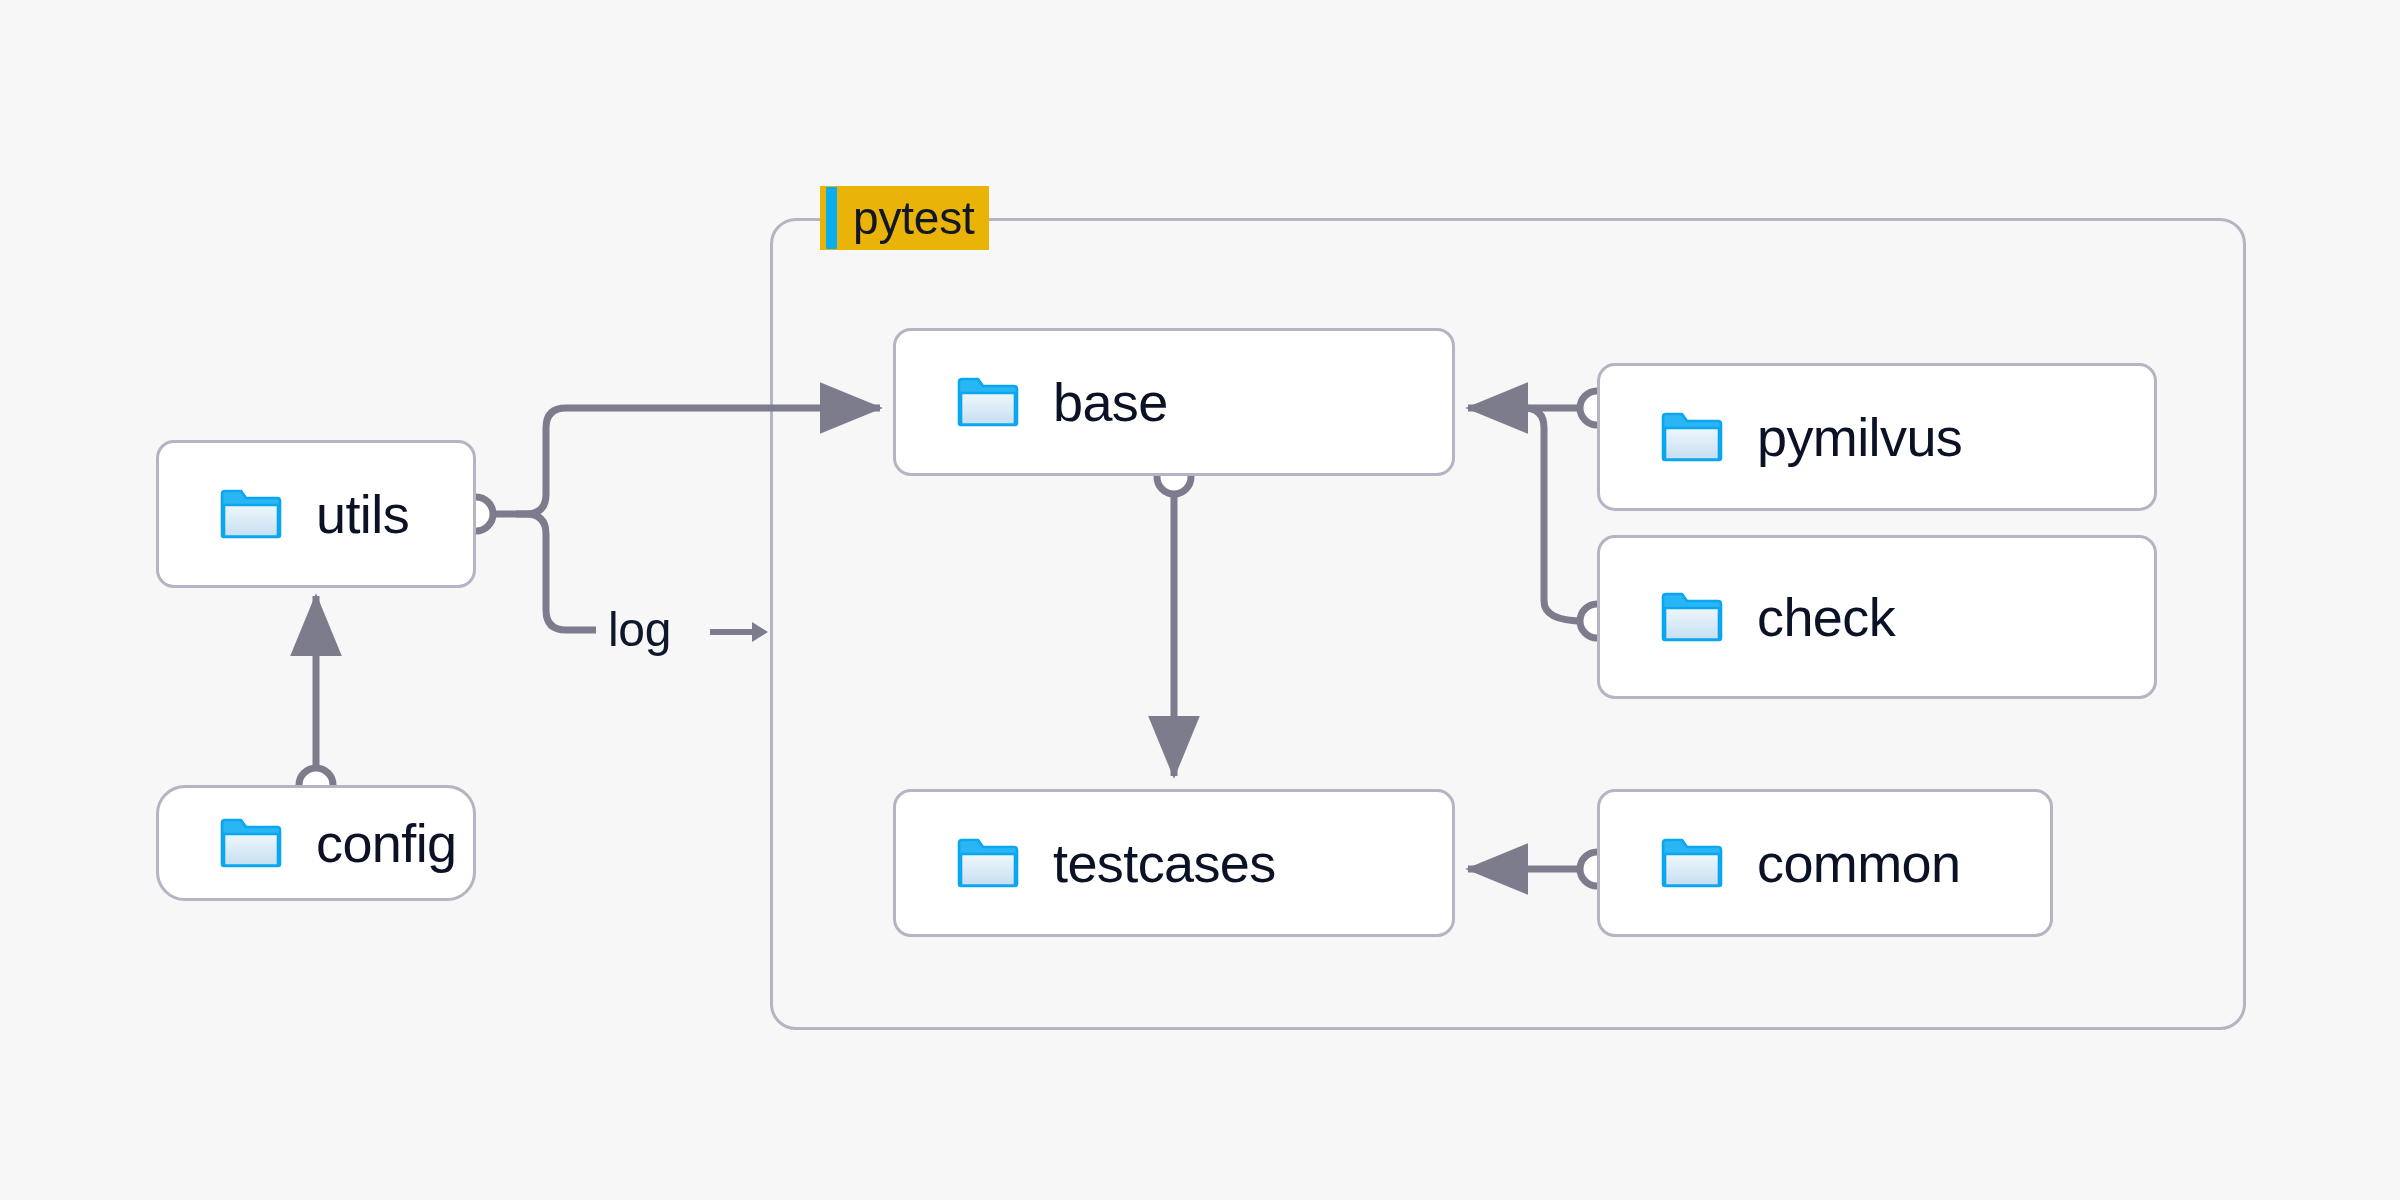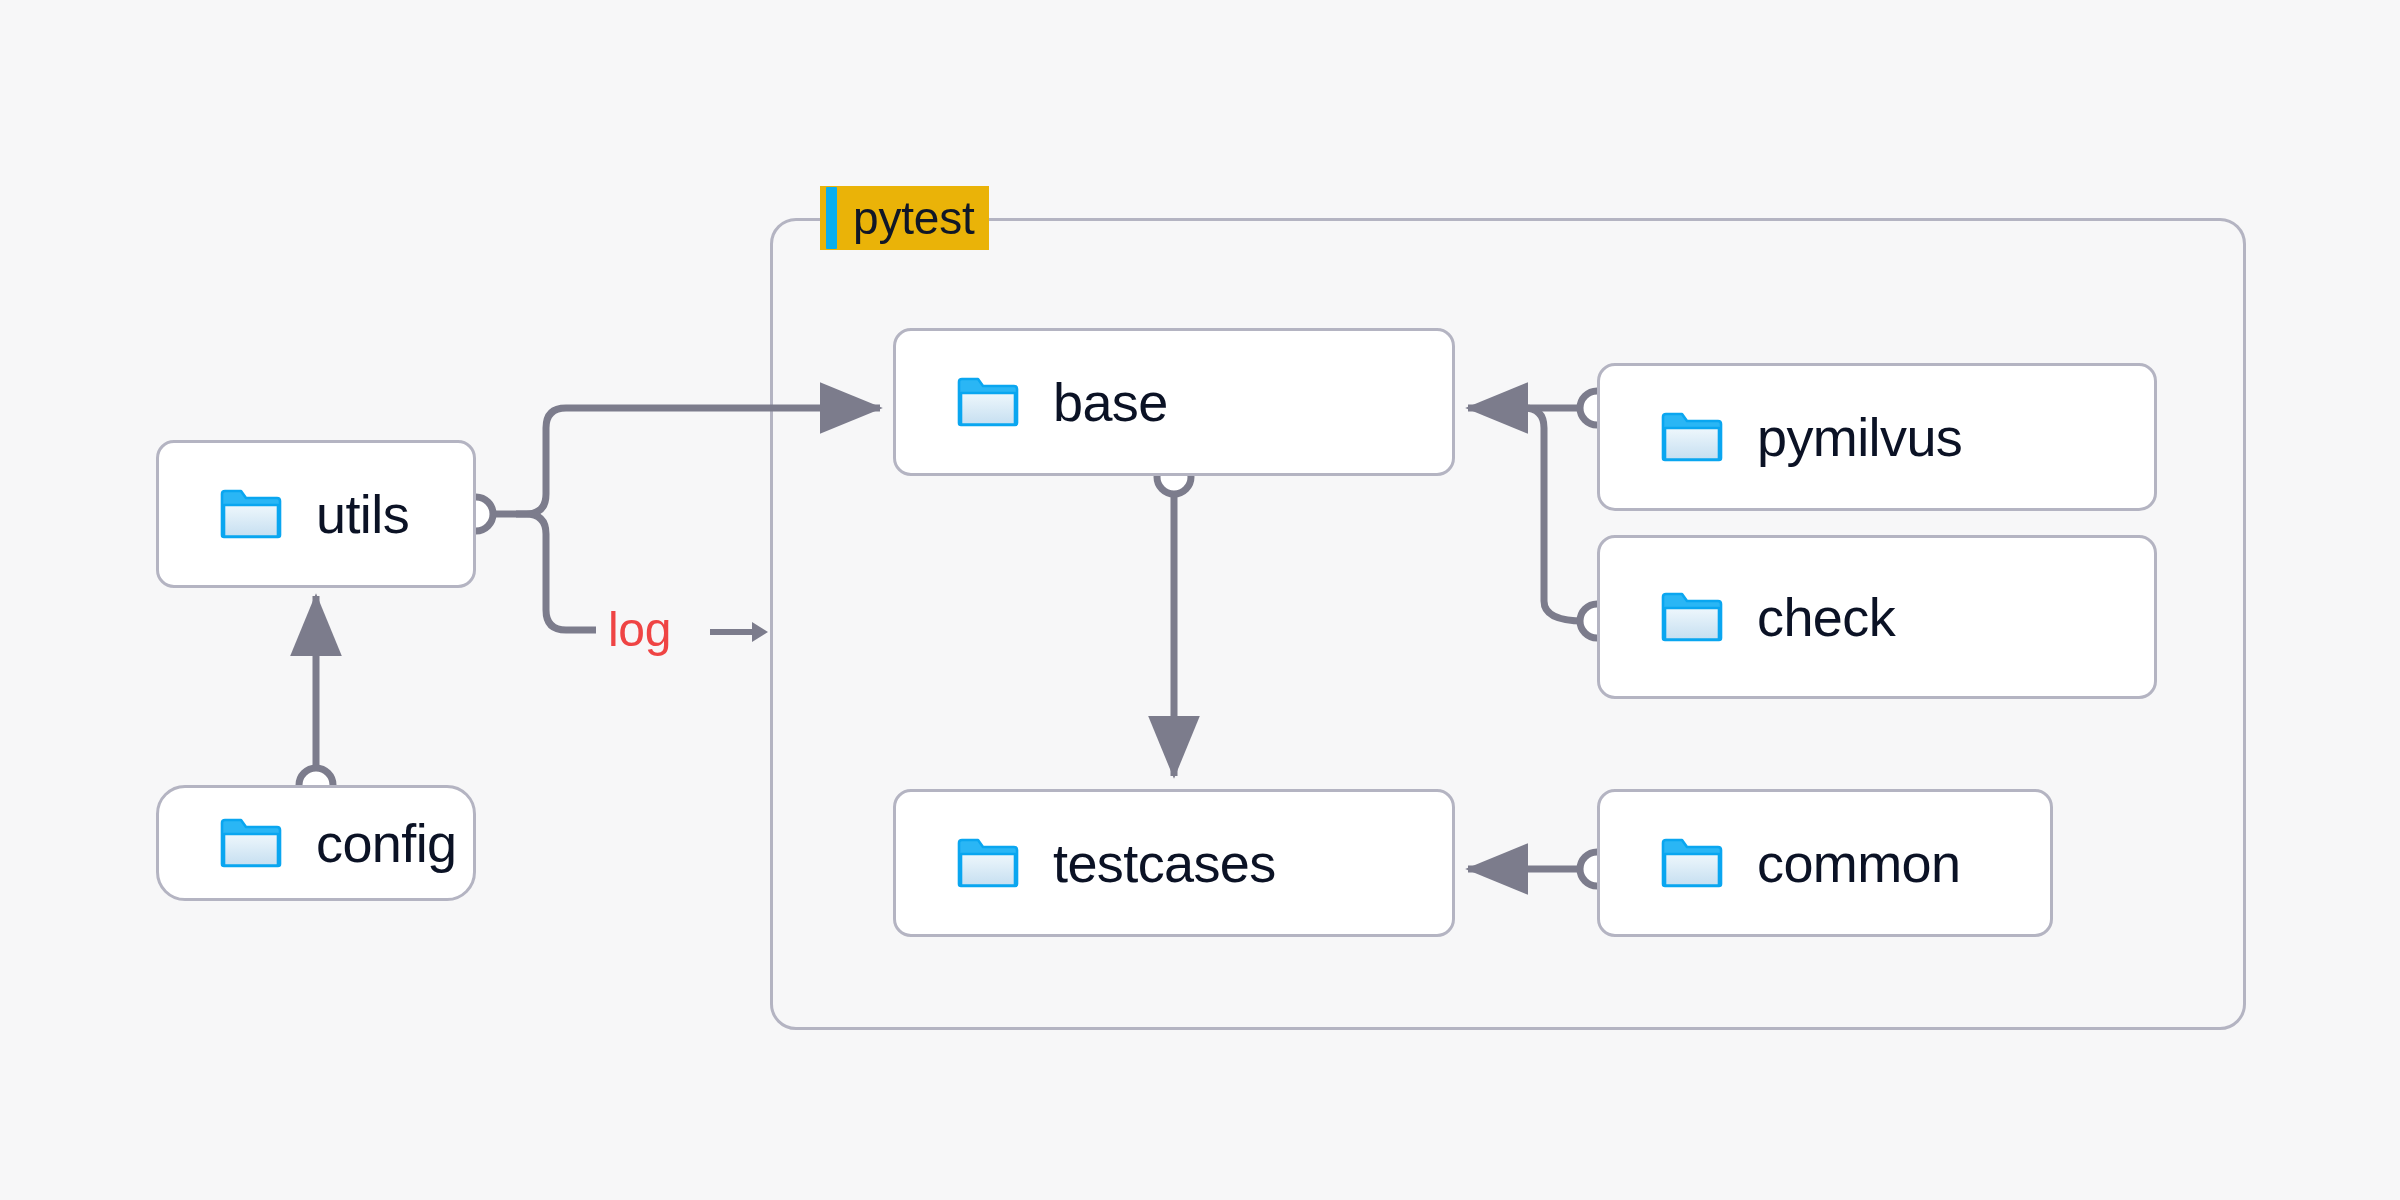--- a/index.html
+++ b/index.html
@@ -84,21 +84,21 @@
     left: 0;
     top: 0;
     width: 2400px;
     height: 1200px;
     pointer-events: none;
   }
 
   .edge-label {
     position: absolute;
     font-size: 48px;
-    color: #ef4444;
+    color: #0f172a;
     letter-spacing: -0.3px;
     white-space: nowrap;
     line-height: 1;
   }
 </style>
 </head>
 <body>
 
 <div id="stage">
 

